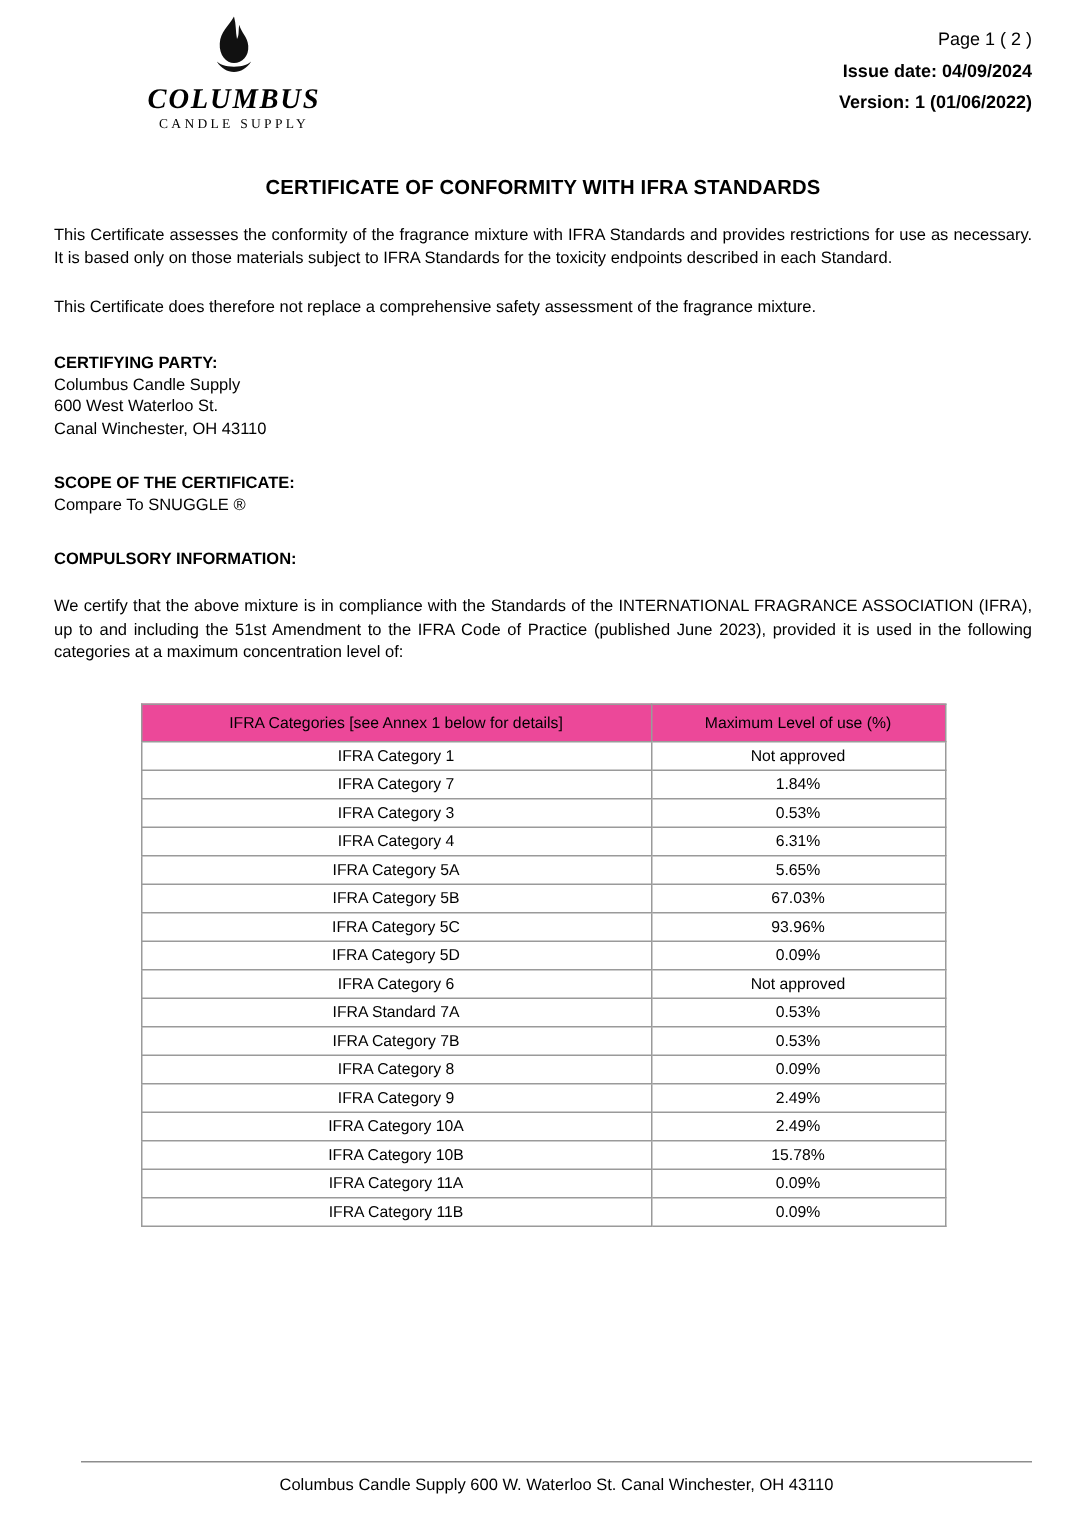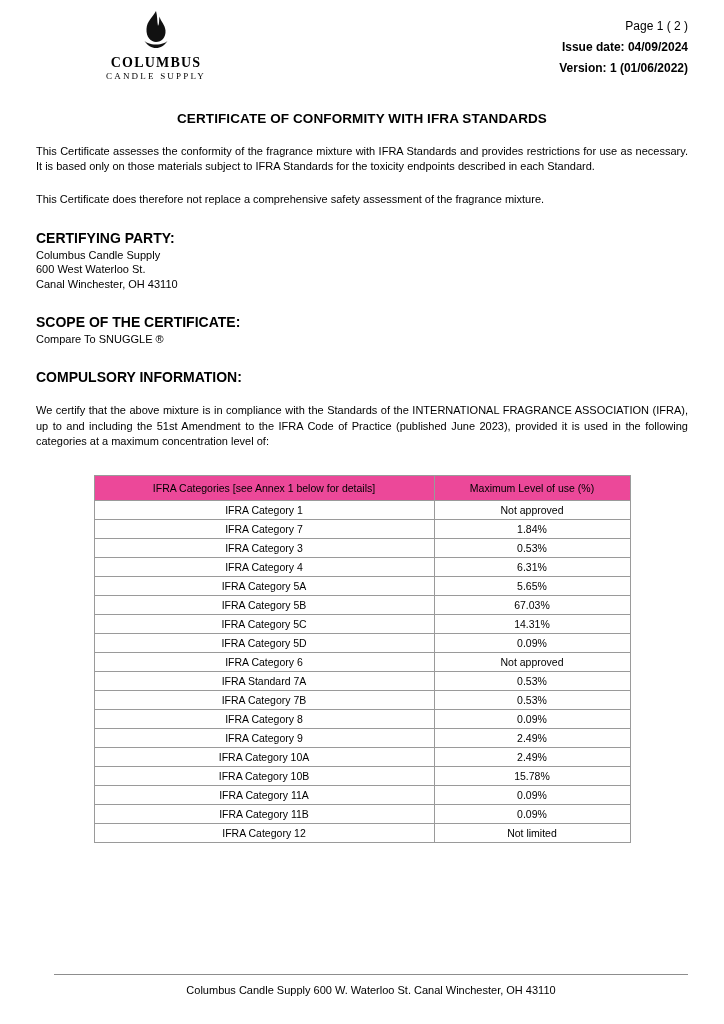--- a/index.html
+++ b/index.html
@@ -34,24 +34,25 @@
     width: 180px;
     text-align: center;
     padding-left: 30px;
   }
   .logo-flame {
     display: block;
     margin: 0 auto 2px auto;
   }
   .logo-name {
     font-family: "Liberation Serif", serif;
-    font-size: 14px;
+    font-size: 19px;
     font-weight: bold;
     letter-spacing: 1.2px;
     line-height: 1;
+    font-style: italic;
   }
   .logo-sub {
     font-family: "Liberation Serif", serif;
     font-size: 9px;
     letter-spacing: 2.2px;
     margin-top: 2px;
     line-height: 1;
   }
   .meta-block {
     text-align: right;
@@ -72,21 +73,21 @@
   }
   p.body-text {
     font-size: 11px;
     line-height: 1.38;
     text-align: justify;
     margin: 18px 0 0 0;
   }
   p.body-text.single { text-align: left; }
 
   h2.section {
-    font-size: 14px;
+    font-size: 11px;
     font-weight: bold;
     margin: 22px 0 2px 0;
   }
   .addr-line {
     font-size: 11px;
     line-height: 1.36;
   }
   .scope-line {
     font-size: 11px;
     line-height: 1.36;
@@ -205,21 +206,21 @@
         <tr>
           <td>IFRA Category 5A</td>
           <td>5.65%</td>
         </tr>
         <tr>
           <td>IFRA Category 5B</td>
           <td>67.03%</td>
         </tr>
         <tr>
           <td>IFRA Category 5C</td>
-          <td>14.31%</td>
+          <td>93.96%</td>
         </tr>
         <tr>
           <td>IFRA Category 5D</td>
           <td>0.09%</td>
         </tr>
         <tr>
           <td>IFRA Category 6</td>
           <td>Not approved</td>
         </tr>
         <tr>
@@ -246,24 +247,20 @@
           <td>IFRA Category 10B</td>
           <td>15.78%</td>
         </tr>
         <tr>
           <td>IFRA Category 11A</td>
           <td>0.09%</td>
         </tr>
         <tr>
           <td>IFRA Category 11B</td>
           <td>0.09%</td>
-        </tr>
-        <tr>
-          <td>IFRA Category 12</td>
-          <td>Not limited</td>
         </tr>
       </tbody>
   </table>
 
   <div class="footer">
     <div class="footer-rule"></div>
     <div class="footer-text">Columbus Candle Supply 600 W. Waterloo St. Canal Winchester, OH 43110</div>
   </div>
 
 </div>

